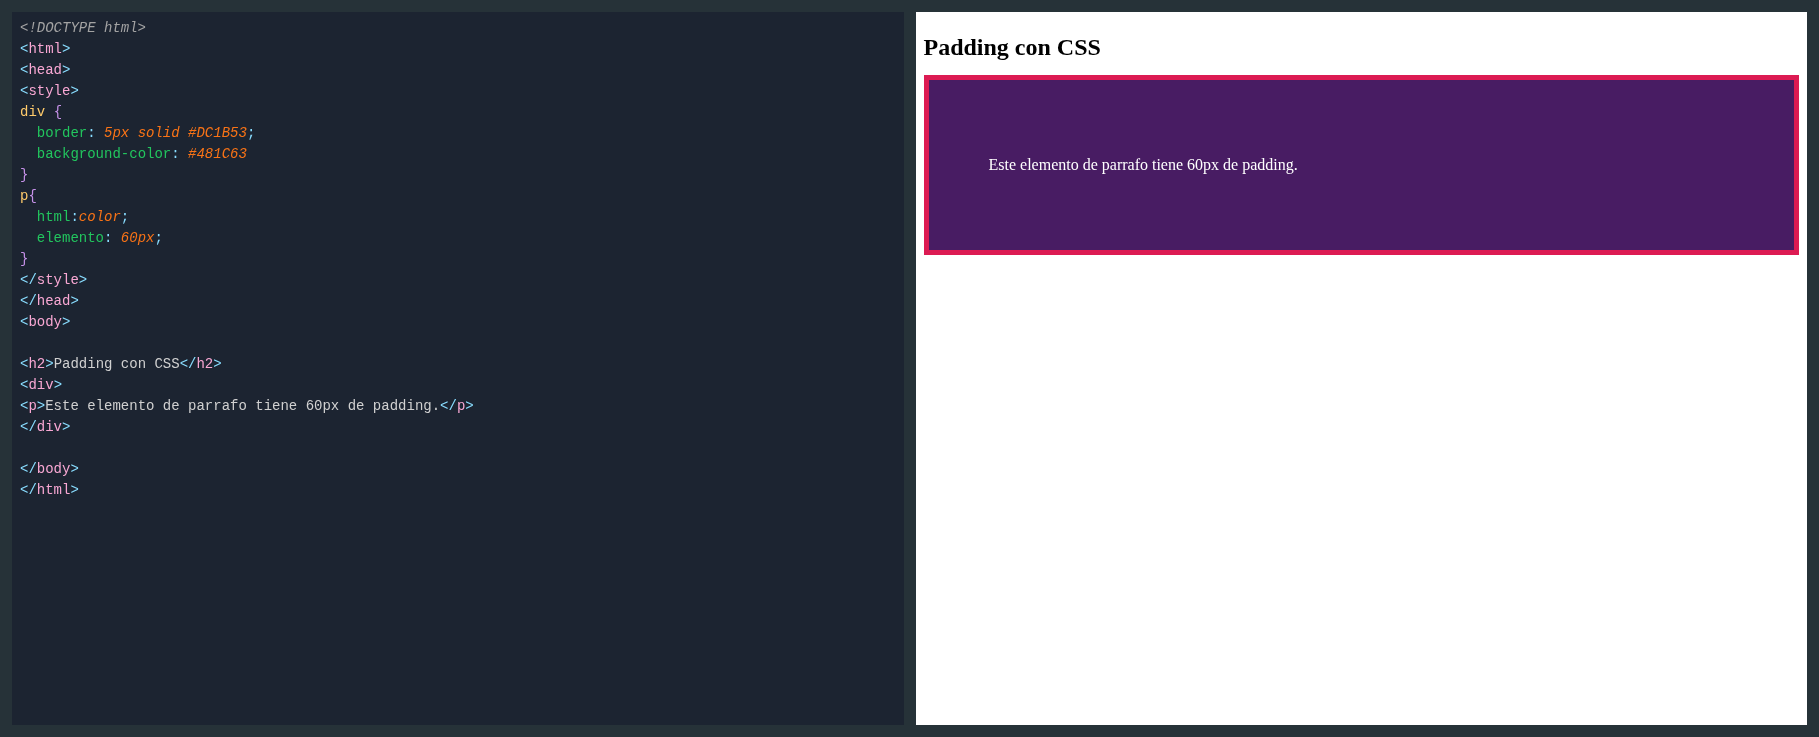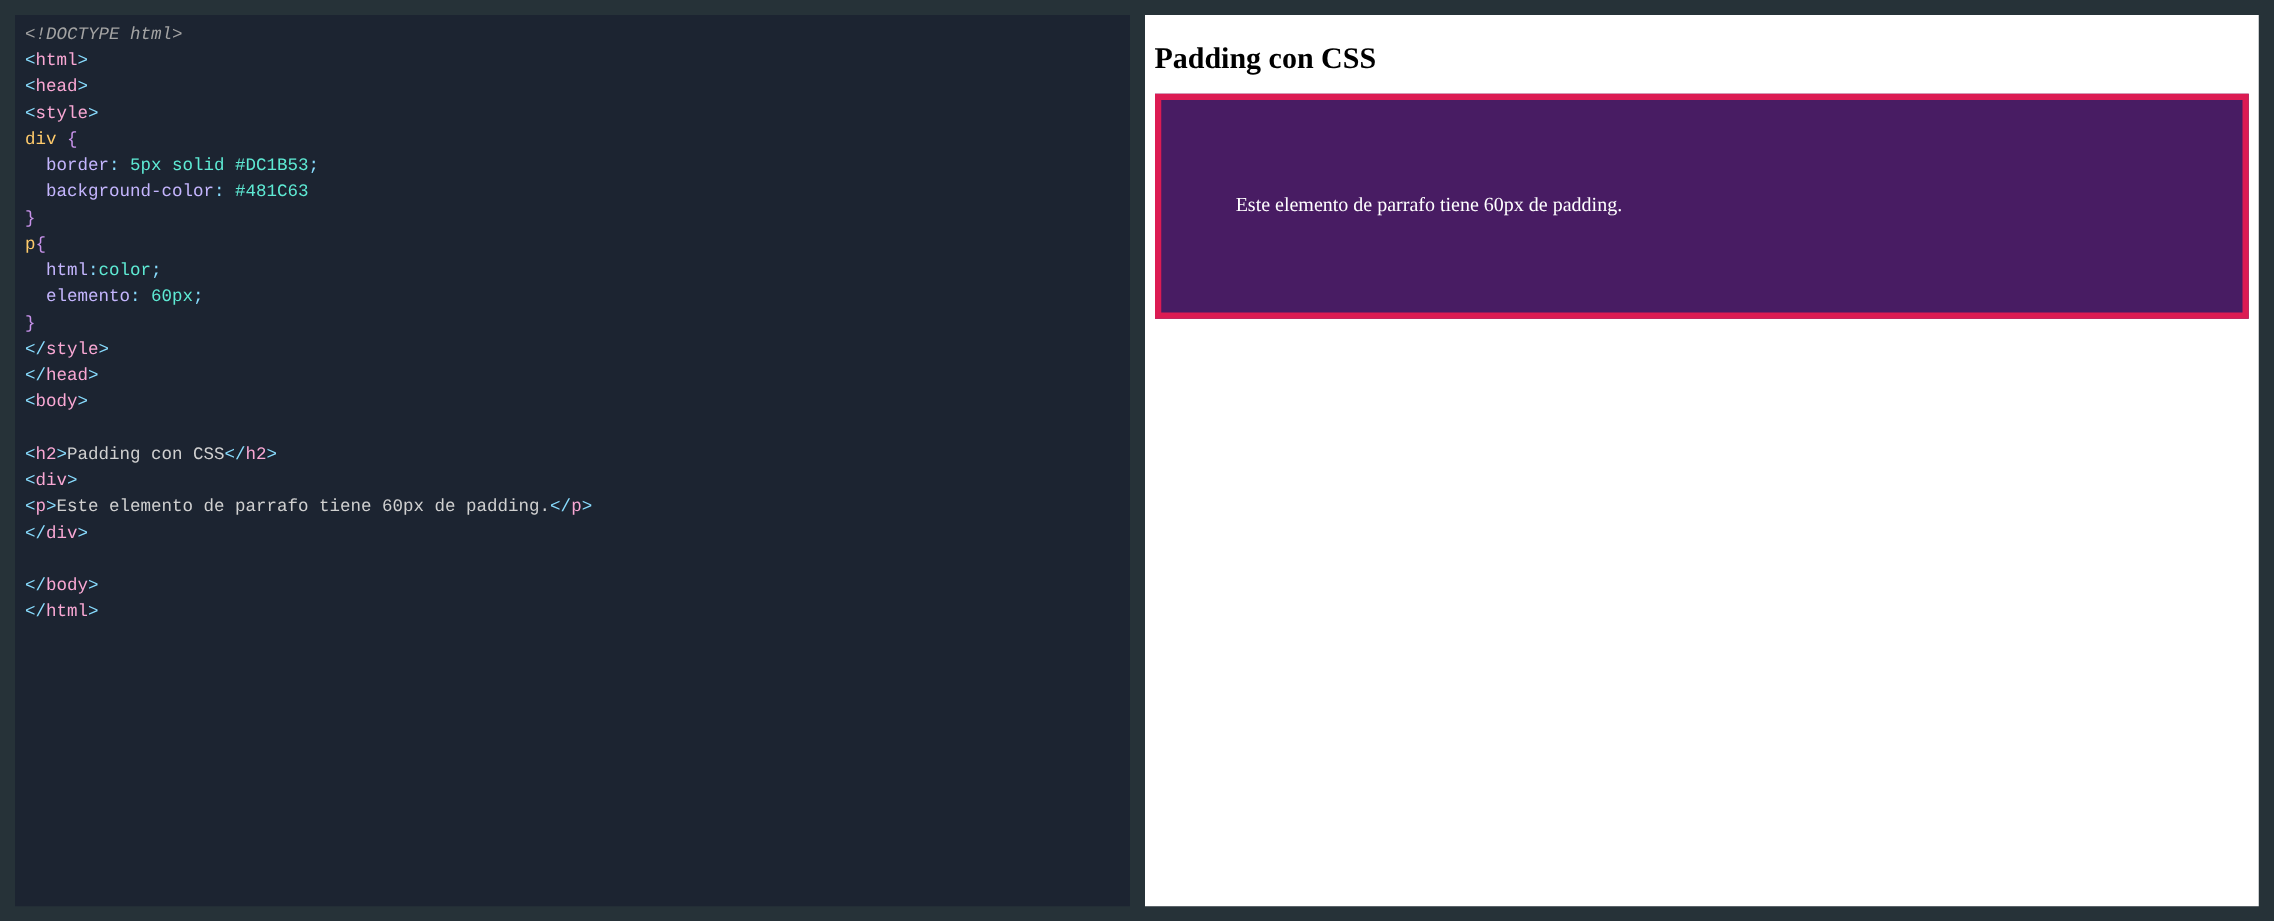--- a/index.html
+++ b/index.html
@@ -46,22 +46,22 @@
     color: white;
     padding: 60px;
     margin: 16px 0;
   }
   
   .doctype { color: #a3a3a3; font-style: italic; }
   .bracket { color: #89ddff; }
   .tag     { color: #f9a8d4; }
   .sel     { color: #ffcb6b; }
   .brace   { color: #c792ea; }
-  .prop    { color: #c4b5fd; }
-  .val     { color: #5eead4; }
+  .prop    { color: #22c55e; }
+  .val     { color: #f97316; font-style: italic; }
   .punct   { color: #89ddff; }
   .text    { color: #d0d0d0; }
 </style>
 </head>
 <body>
 
 <div class="container">
 
   <div class="pane code-pane"><span class="doctype">&lt;!DOCTYPE html&gt;</span>
 <span class="bracket">&lt;</span><span class="tag">html</span><span class="bracket">&gt;</span>

